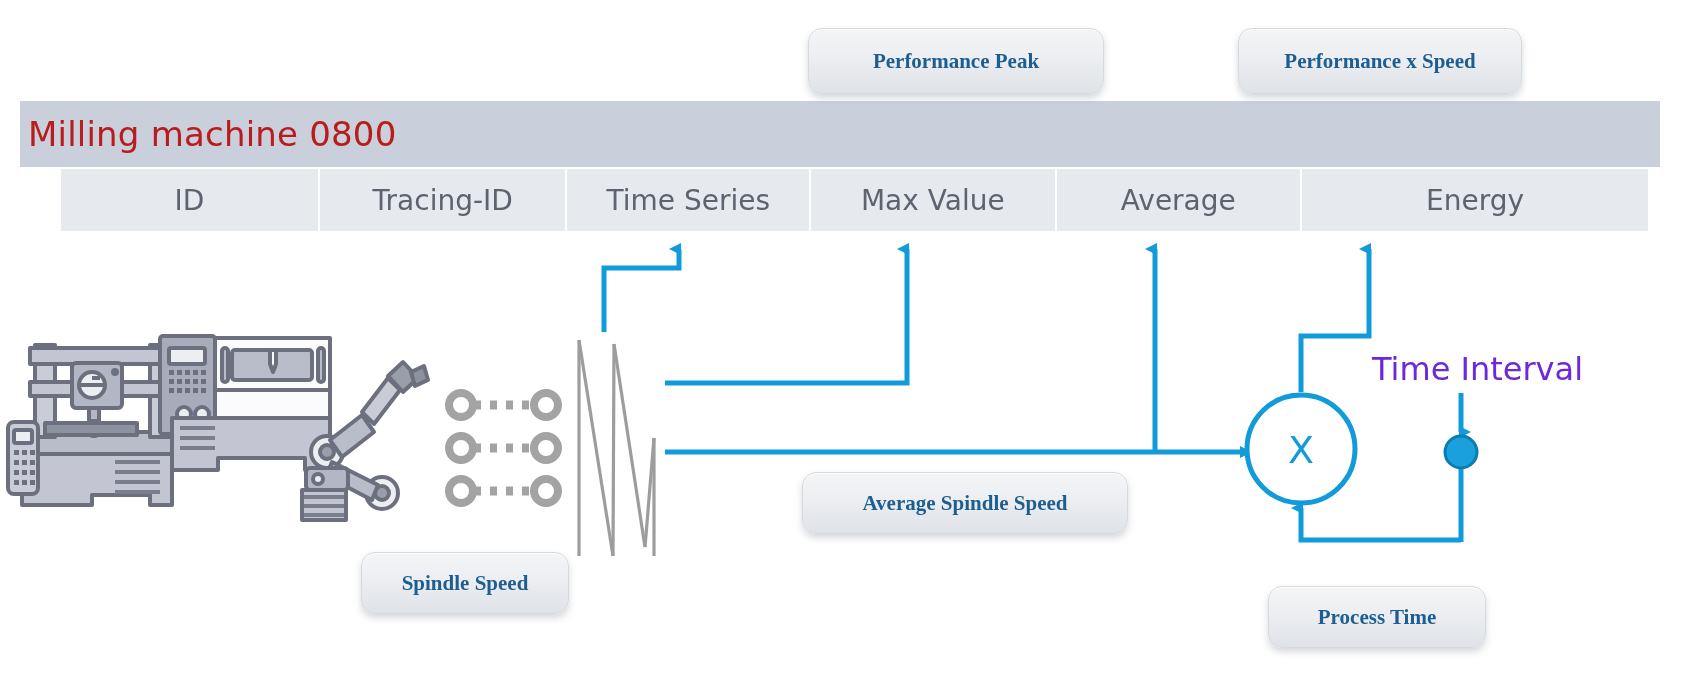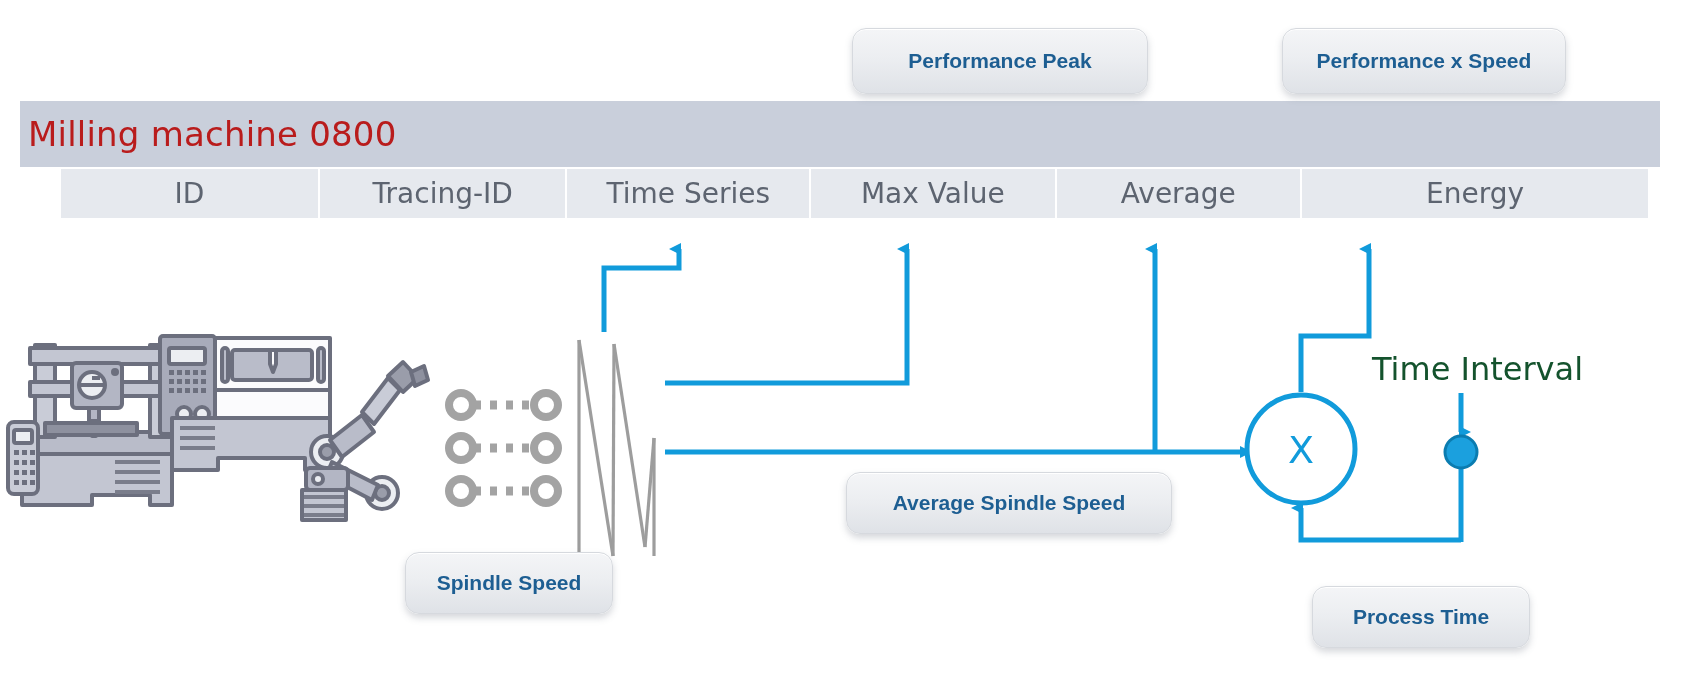--- a/index.html
+++ b/index.html
@@ -34,21 +34,21 @@
     box-sizing: border-box;
   }
   .table-title span {
     font-family: "DejaVu Sans", sans-serif;
     font-size: 34px;
     color: #b91c1c;
     letter-spacing: 0.2px;
   }
   .table-header-row {
     display: flex;
-    height: 49px;
+    height: 62px;
     margin-top: 2px;
     padding-left: 41px;
   }
   .th {
     background: #e6e9ee;
     margin-right: 2px;
     display: flex;
     align-items: center;
     justify-content: center;
     font-size: 28px;
@@ -69,36 +69,35 @@
     display: flex;
     align-items: center;
     justify-content: center;
     border-radius: 14px;
     background: linear-gradient(to bottom, #f4f5f7 0%, #eceef1 45%, #dfe2e7 100%);
     border: 1px solid #d6d9de;
     box-shadow: 0 4px 7px rgba(120,126,138,0.30), 0 1px 0 #ffffff inset;
     color: #1d5e92;
     font-weight: bold;
     font-size: 21px;
-    font-family: Liberation Sans, sans-serif;
+    font-family: Liberation Serif, serif;
     box-sizing: border-box;
     white-space: nowrap;
-    margin-left: 44px;
   }
   .pill-performance-peak { left: 808px; top: 28px;  width: 296px; height: 66px; }
   .pill-performance-time { left: 1238px; top: 28px; width: 284px; height: 66px; }
   .pill-avg-spindle      { left: 802px; top: 472px; width: 326px; height: 62px; }
   .pill-spindle-speed    { left: 361px; top: 552px; width: 208px; height: 62px; }
   .pill-process-time     { left: 1268px; top: 586px; width: 218px; height: 62px; }
 
   
   .free-label {
     position: absolute;
     font-size: 32px;
-    color: #14532d;
+    color: #6d28d9;
     font-family: "DejaVu Sans", sans-serif;
     white-space: nowrap;
   }
   .label-time-interval { left: 1372px; top: 350px; }
 
   
   #art {
     position: absolute;
     left: 0; top: 0;
     width: 1702px;

